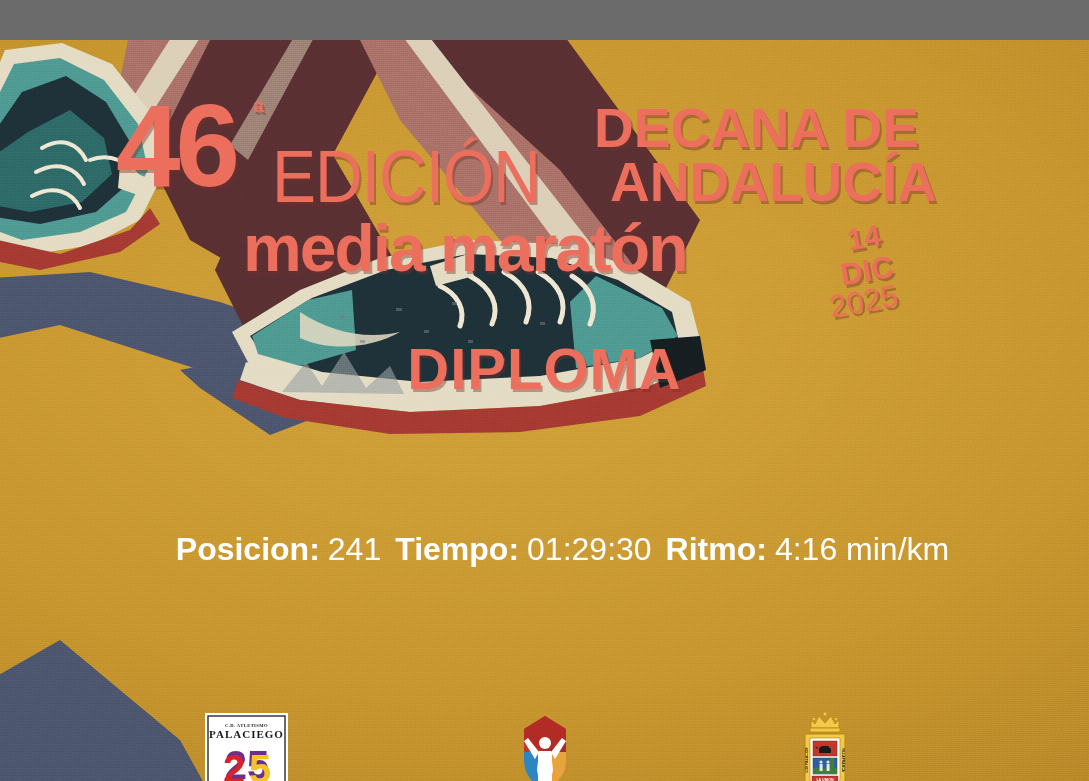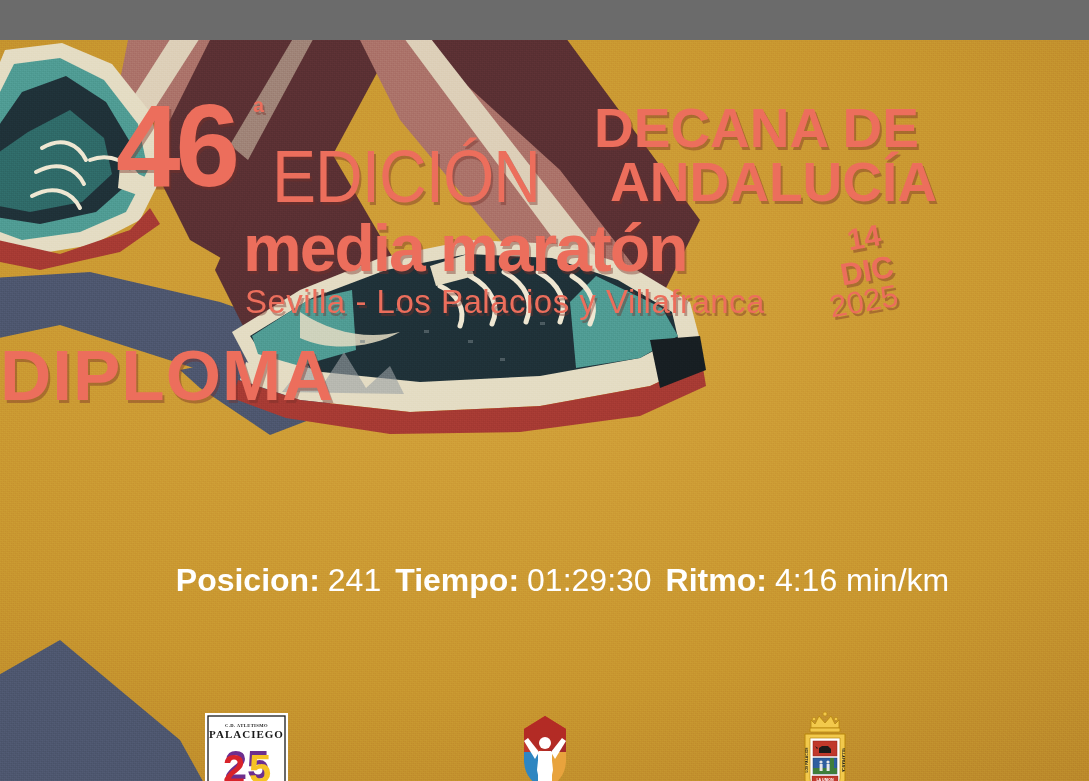--- a/index.html
+++ b/index.html
@@ -139,21 +139,22 @@
     font-size: 31px;
     font-weight: 300;
     line-height: 1;
     transform: rotate(-10deg);
     transform-origin: left top;
   }
   #tx-diploma {
     position: absolute;
     left: 0; right: 0;
     top: 300px;
-    font-size: 71px;
+    text-align: center;
+    font-size: 58px;
     font-weight: 700;
     letter-spacing: 1px;
     line-height: 1;
   }
 
   #tx-name {
     position: absolute;
     left: 0; right: 0;
     top: 424px;
     text-align: center;
@@ -166,21 +167,21 @@
 
   .result-line {
     position: absolute;
     left: 0; right: 0;
     text-align: center;
     color: #ffffff;
     font-size: 32px;
     line-height: 1;
     white-space: nowrap;
   }
-  #res-1 { top: 524px; padding-left: 36px; }
+  #res-1 { top: 493px; padding-left: 36px; }
   #res-2 { top: 583px; }
   .rk { font-weight: 700; }
   .rv { font-weight: 400; }
   .gap { display: inline-block; width: 14px; }
   .gap-s { display: inline-block; width: 8px; }
 
   
   .logo { position: absolute; }
 
   #logo-palaciego {
@@ -300,21 +301,20 @@
   <div class="bg-noise"></div>
 
   <div id="tx-46" class="coral">46</div>
   <div id="tx-ord" class="coral">ª</div>
   <div id="tx-edicion" class="coral">EDICIÓN</div>
 
   <div id="tx-decana" class="coral">DECANA DE</div>
   <div id="tx-media" class="coral">media maratón</div>
 
   <div id="tx-andalucia" class="coral">ANDALUCÍA</div>
-  <div id="tx-loc" class="coral">Sevilla - Los Palacios y Villafranca</div>
 
   <div id="tx-day" class="coral">14</div>
   <div id="tx-month" class="coral">DIC</div>
   <div id="tx-year" class="coral">2025</div>
 
   <div id="tx-diploma" class="coral">DIPLOMA</div>
 
 
   <div id="res-1" class="result-line">
     <span class="rk">Posicion:</span><span class="gap-s"></span><span class="rv">241</span><span class="gap"></span><span class="rk">Tiempo:</span><span class="gap-s"></span><span class="rv">01:29:30</span><span class="gap"></span><span class="rk">Ritmo:</span><span class="gap-s"></span><span class="rv">4:16 min/km</span>

